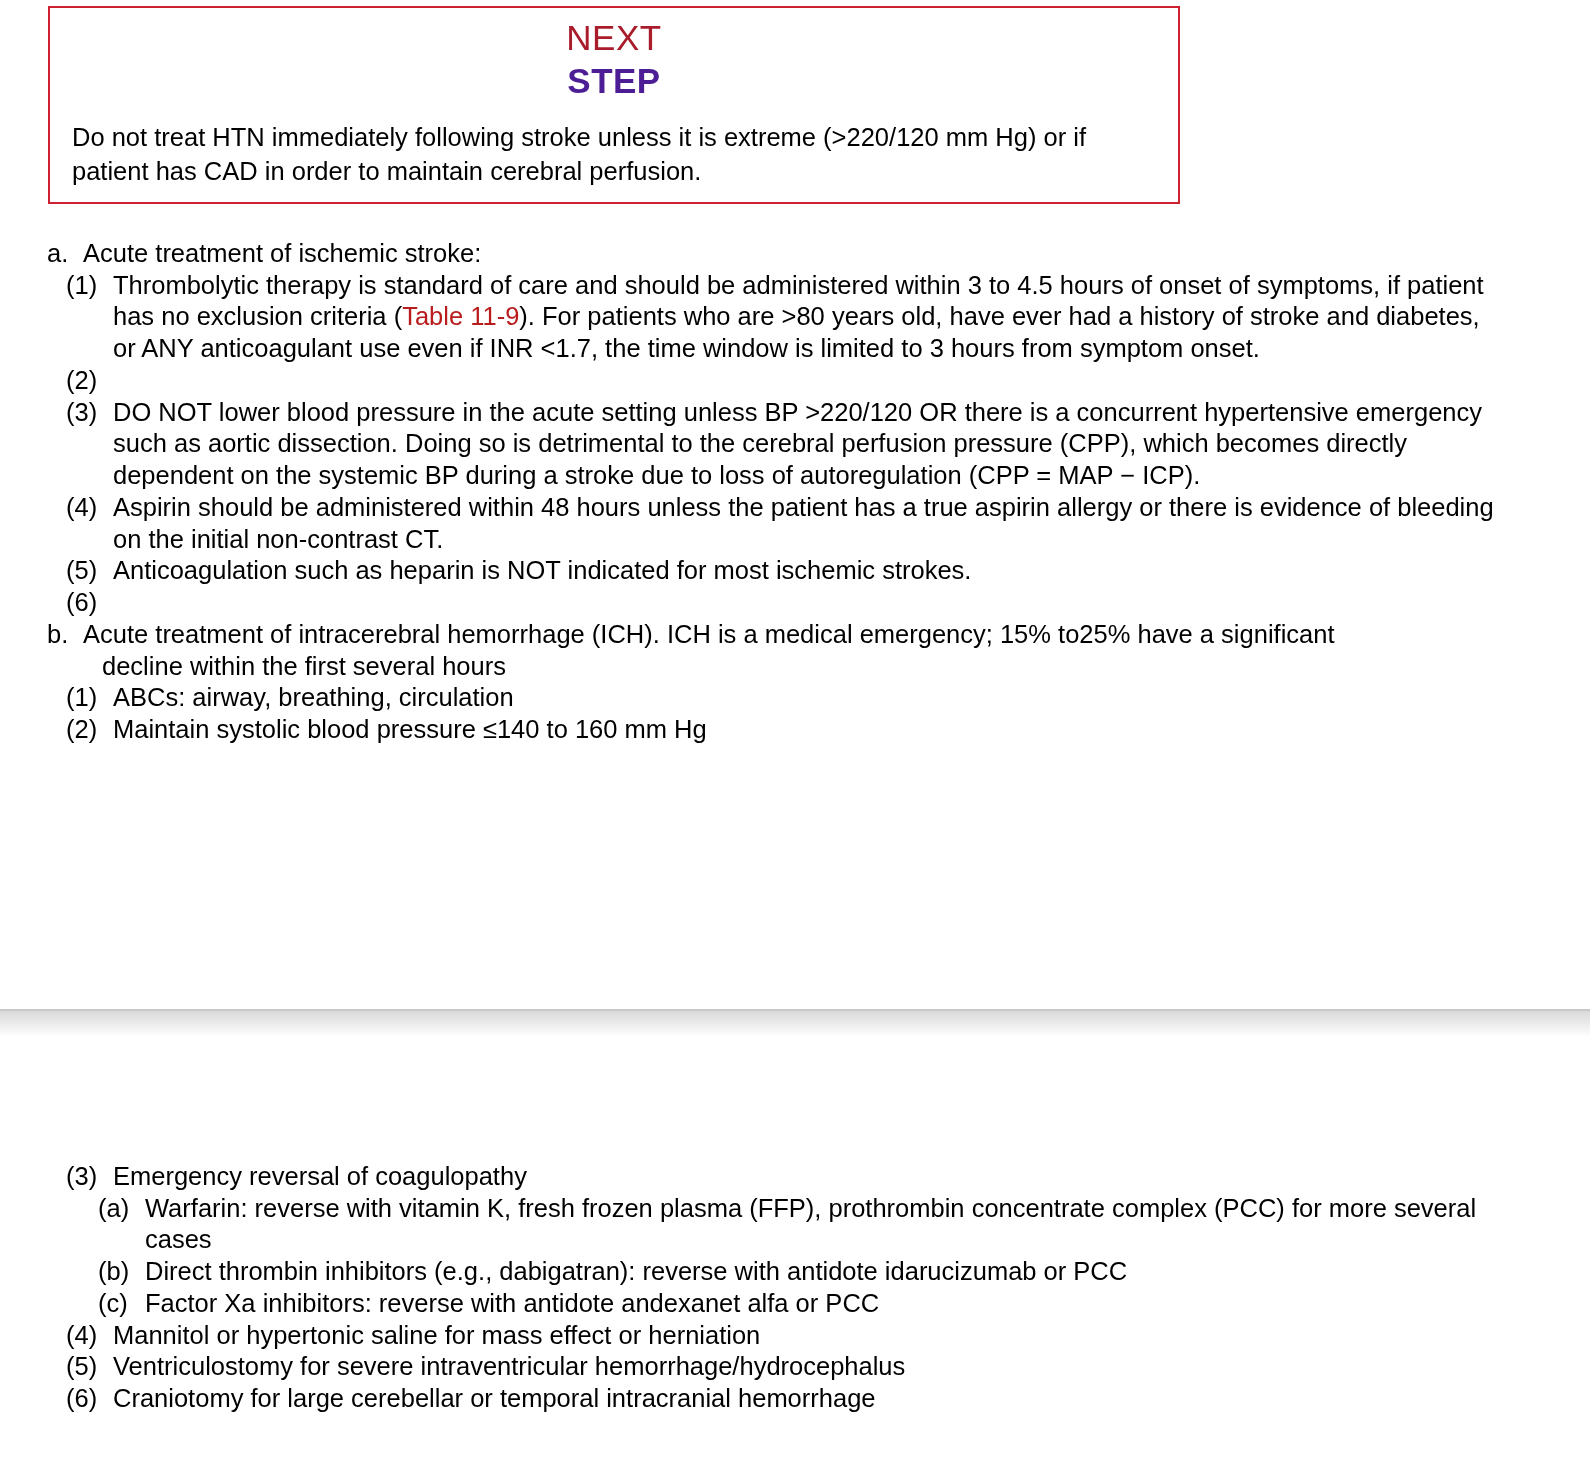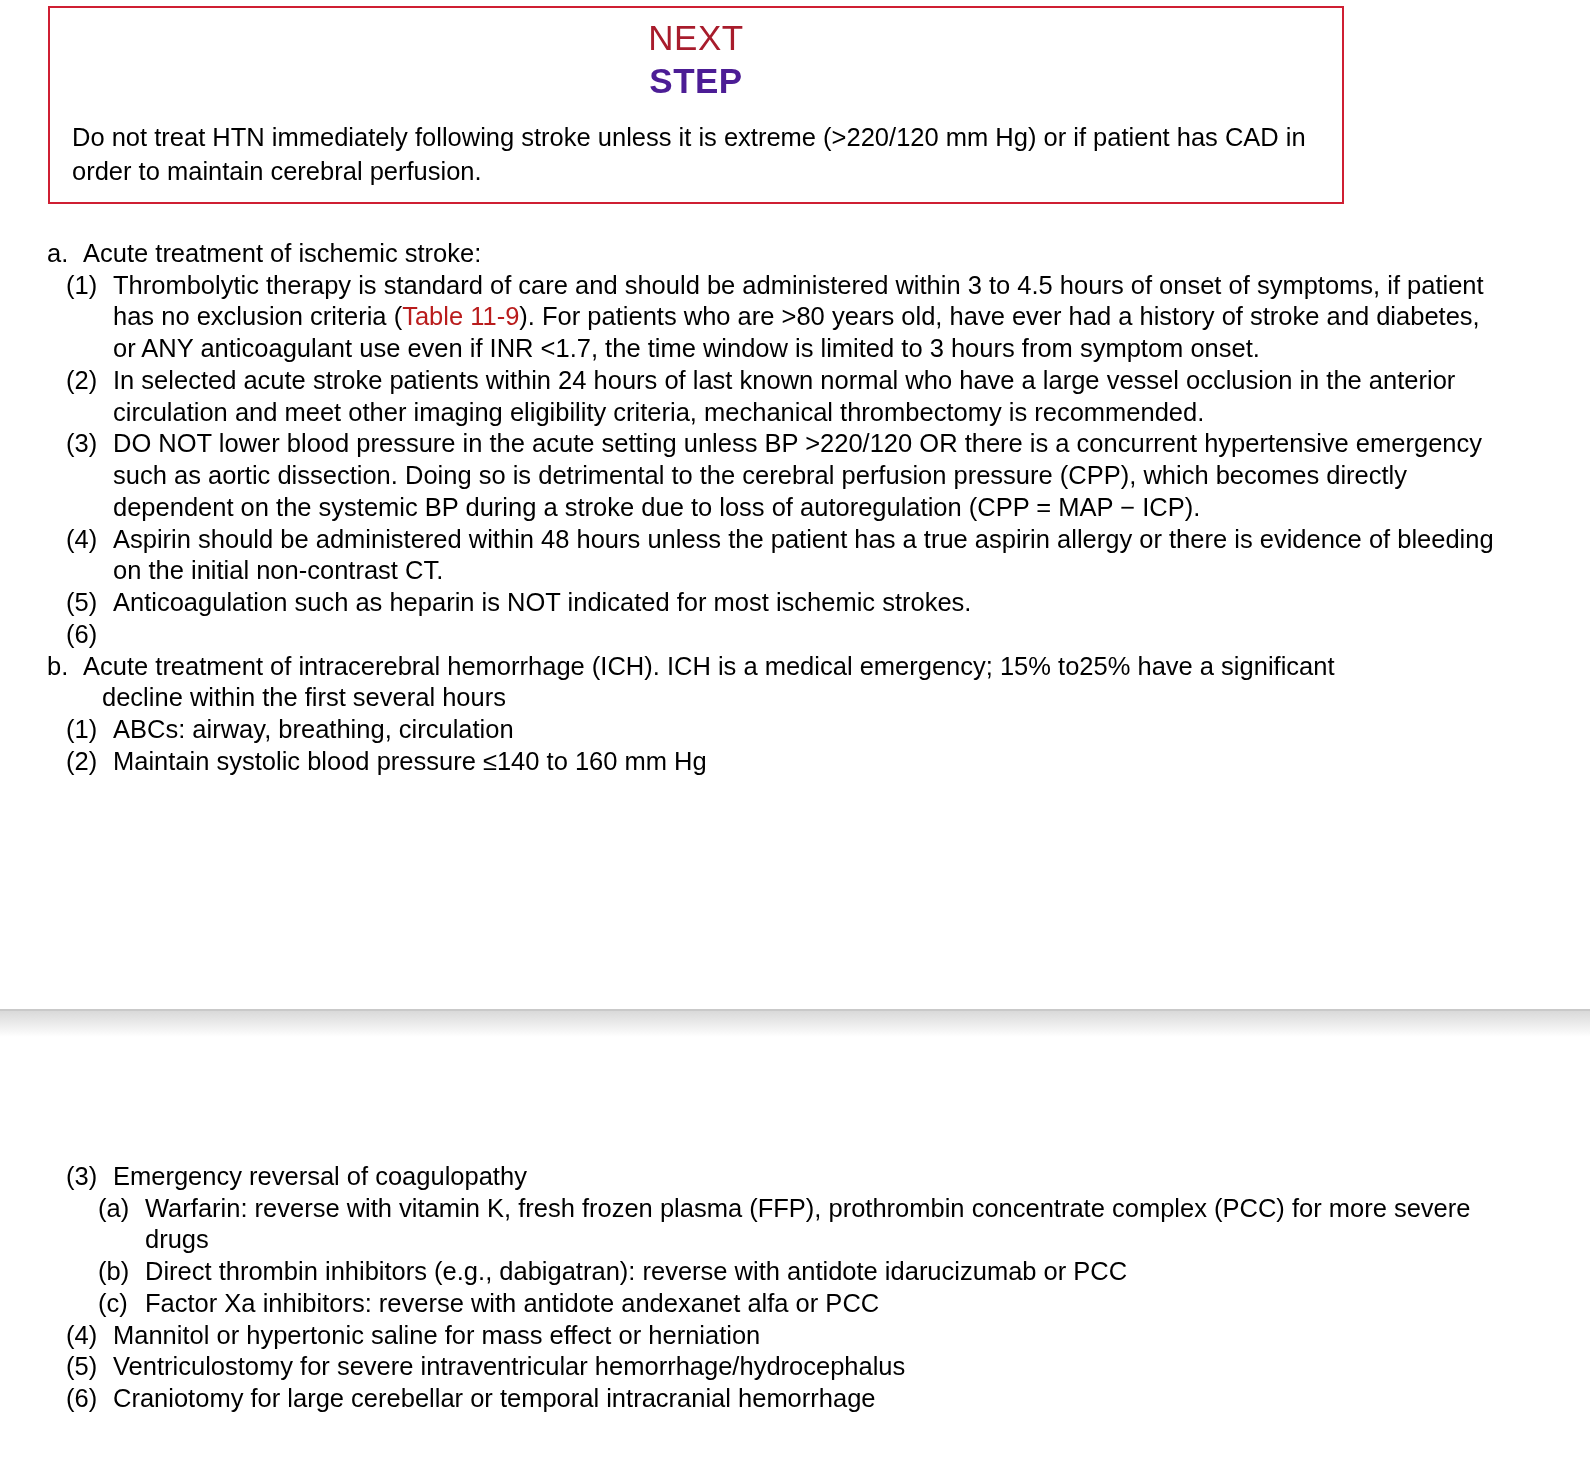--- a/index.html
+++ b/index.html
@@ -26,21 +26,21 @@
     width: 1590px;
     height: 1009px;
     box-sizing: border-box;
   }
 
   
   .nextstep-box {
     position: absolute;
     left: 48px;
     top: 6px;
-    width: 1296px;
+    width: 1132px;
     box-sizing: border-box;
     border: 2px solid #cf1f32;
     padding: 12px 22px 14px 22px;
     background: #ffffff;
   }
   .nextstep-title {
     text-align: center;
     line-height: 1.05;
   }
   .nextstep-next {
@@ -165,21 +165,20 @@
       <span class="otext">Acute treatment of ischemic stroke:</span>
     </div>
 
     <div class="olitem lvl-num">
       <span class="marker">(1)</span>
       <span class="otext"><span>Thrombolytic therapy is standard of care and should be administered within 3 to 4.5 hours of onset of symptoms, if patient has no exclusion criteria (</span><a class="link" href="#" style="text-decoration:none;">Table 11-9</a><span>). For patients who are &gt;80 years old, have ever had a history of stroke and diabetes, or ANY anticoagulant use even if INR &lt;1.7, the time window is limited to 3 hours from symptom onset.</span></span>
     </div>
 
     <div class="olitem lvl-num">
       <span class="marker">(2)</span>
-      <span class="otext">In selected acute stroke patients within 24 hours of last known normal who have a large vessel occlusion in the anterior circulation and meet other imaging eligibility criteria, mechanical thrombectomy is recommended.</span>
     </div>
 
     <div class="olitem lvl-num">
       <span class="marker">(3)</span>
       <span class="otext">DO NOT lower blood pressure in the acute setting unless BP &gt;220/120 OR there is a concurrent hypertensive emergency such as aortic dissection. Doing so is detrimental to the cerebral perfusion pressure (CPP), which becomes directly dependent on the systemic BP during a stroke due to loss of autoregulation (CPP = MAP − ICP).</span>
     </div>
 
     <div class="olitem lvl-num">
       <span class="marker">(4)</span>
       <span class="otext">Aspirin should be administered within 48 hours unless the patient has a true aspirin allergy or there is evidence of bleeding on the initial non-contrast CT.</span>
@@ -221,21 +220,21 @@
 <div class="page page-two">
   <div class="outline-two">
 
     <div class="olitem lvl-num">
       <span class="marker">(3)</span>
       <span class="otext">Emergency reversal of coagulopathy</span>
     </div>
 
     <div class="olitem lvl-alpha">
       <span class="marker">(a)</span>
-      <span class="otext">Warfarin: reverse with vitamin K, fresh frozen plasma (FFP), prothrombin concentrate complex (PCC) for more severe drugs</span>
+      <span class="otext">Warfarin: reverse with vitamin K, fresh frozen plasma (FFP), prothrombin concentrate complex (PCC) for more several cases</span>
     </div>
 
     <div class="olitem lvl-alpha">
       <span class="marker">(b)</span>
       <span class="otext">Direct thrombin inhibitors (e.g., dabigatran): reverse with antidote idarucizumab or PCC</span>
     </div>
 
     <div class="olitem lvl-alpha">
       <span class="marker">(c)</span>
       <span class="otext">Factor Xa inhibitors: reverse with antidote andexanet alfa or PCC</span>

